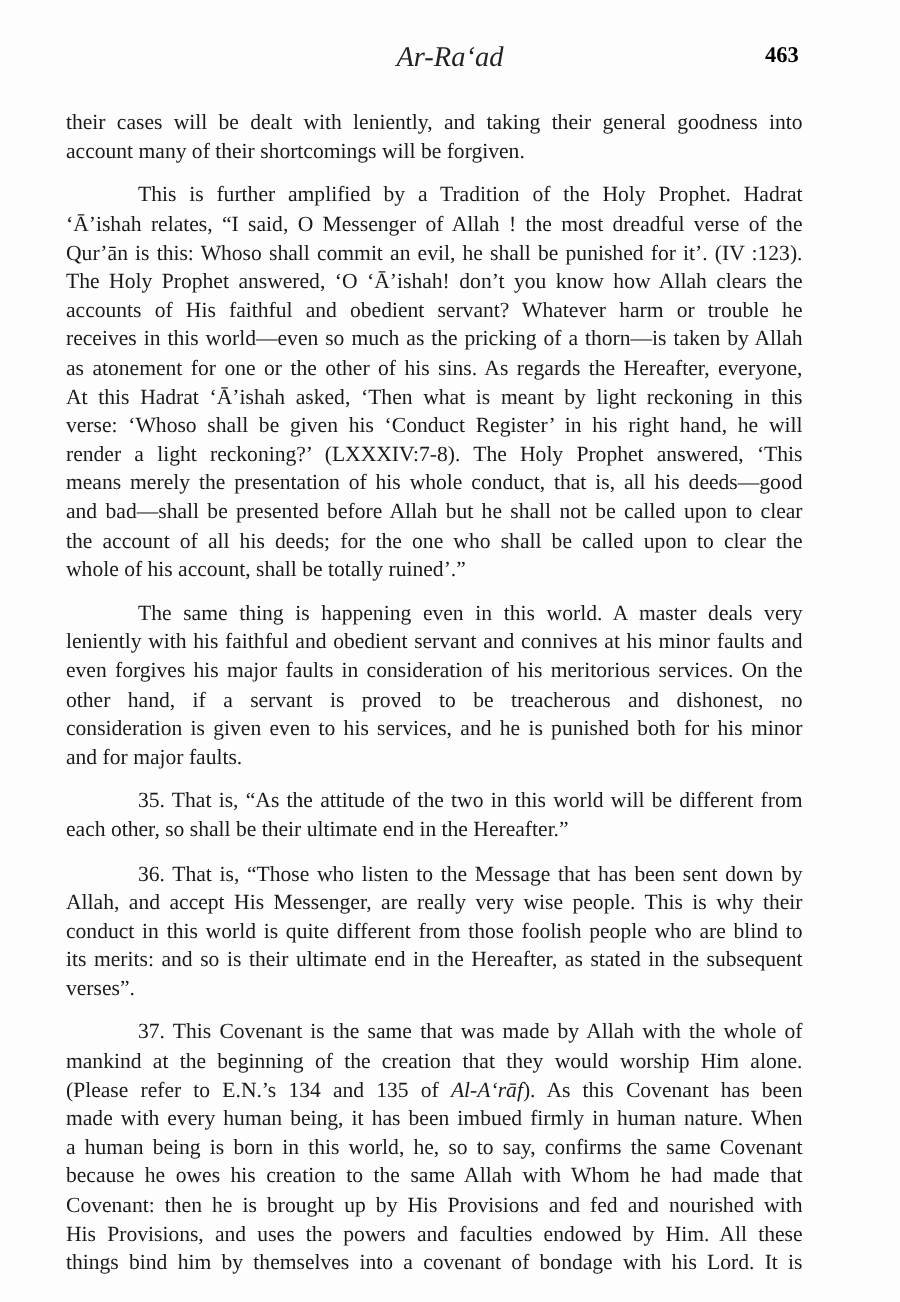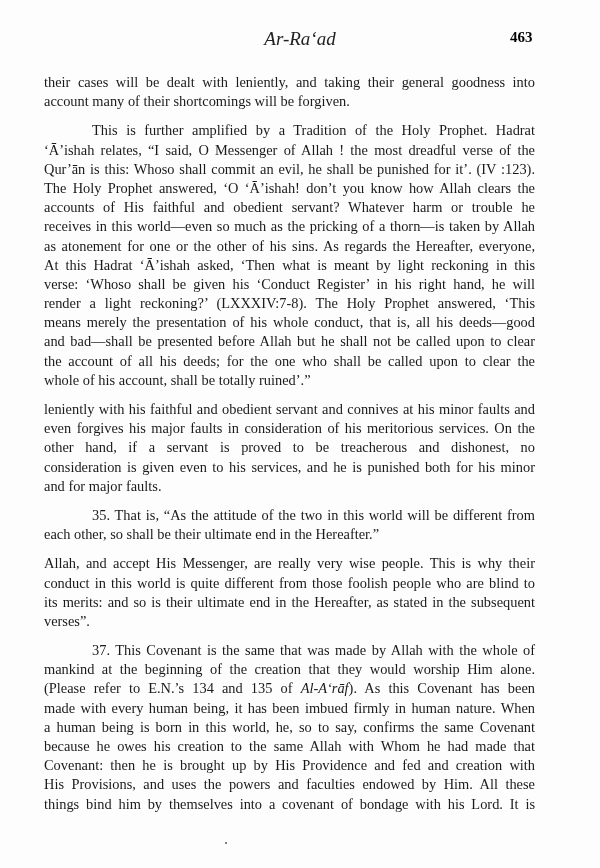--- a/index.html
+++ b/index.html
@@ -107,43 +107,45 @@
         <span class="line">as atonement for one or the other of his sins. As regards the Hereafter, everyone,</span>
         <span class="line">At this Hadrat ‘Ā’ishah asked, ‘Then what is meant by light reckoning in this</span>
         <span class="line">verse: ‘Whoso shall be given his ‘Conduct Register’ in his right hand, he will</span>
         <span class="line">render a light reckoning?’ (LXXXIV:7-8). The Holy Prophet answered, ‘This</span>
         <span class="line">means merely the presentation of his whole conduct, that is, all his deeds—good</span>
         <span class="line">and bad—shall be presented before Allah but he shall not be called upon to clear</span>
         <span class="line">the account of all his deeds; for the one who shall be called upon to clear the</span>
         <span class="line last">whole of his account, shall be totally ruined’.”</span>
       </div>
       <div class="para indent">
+        <span class="line first">The same thing is happening even in this world. A master deals very</span>
         <span class="line">leniently with his faithful and obedient servant and connives at his minor faults and</span>
         <span class="line">even forgives his major faults in consideration of his meritorious services. On the</span>
         <span class="line">other hand, if a servant is proved to be treacherous and dishonest, no</span>
         <span class="line">consideration is given even to his services, and he is punished both for his minor</span>
         <span class="line last">and for major faults.</span>
       </div>
       <div class="para indent">
         <span class="line first">35. That is, “As the attitude of the two in this world will be different from</span>
         <span class="line last">each other, so shall be their ultimate end in the Hereafter.”</span>
       </div>
       <div class="para indent">
+        <span class="line first">36. That is, “Those who listen to the Message that has been sent down by</span>
         <span class="line">Allah, and accept His Messenger, are really very wise people. This is why their</span>
         <span class="line">conduct in this world is quite different from those foolish people who are blind to</span>
         <span class="line">its merits: and so is their ultimate end in the Hereafter, as stated in the subsequent</span>
         <span class="line last">verses”.</span>
       </div>
       <div class="para indent">
         <span class="line first">37. This Covenant is the same that was made by Allah with the whole of</span>
         <span class="line">mankind at the beginning of the creation that they would worship Him alone.</span>
         <span class="line">(Please refer to E.N.’s 134 and 135 of <em class="it">Al-A‘rāf</em>). As this Covenant has been</span>
         <span class="line">made with every human being, it has been imbued firmly in human nature. When</span>
         <span class="line">a human being is born in this world, he, so to say, confirms the same Covenant</span>
         <span class="line">because he owes his creation to the same Allah with Whom he had made that</span>
-        <span class="line">Covenant: then he is brought up by His Providence and fed and creation with</span>
+        <span class="line">Covenant: then he is brought up by His Provisions and fed and nourished with</span>
         <span class="line">His Provisions, and uses the powers and faculties endowed by Him. All these</span>
         <span class="line">things bind him by themselves into a covenant of bondage with his Lord. It is</span>
       </div>
     </div>
 
   <div class="dot" style="left:225px; top:842px;"></div>
 </div>
 
 </body></html>

